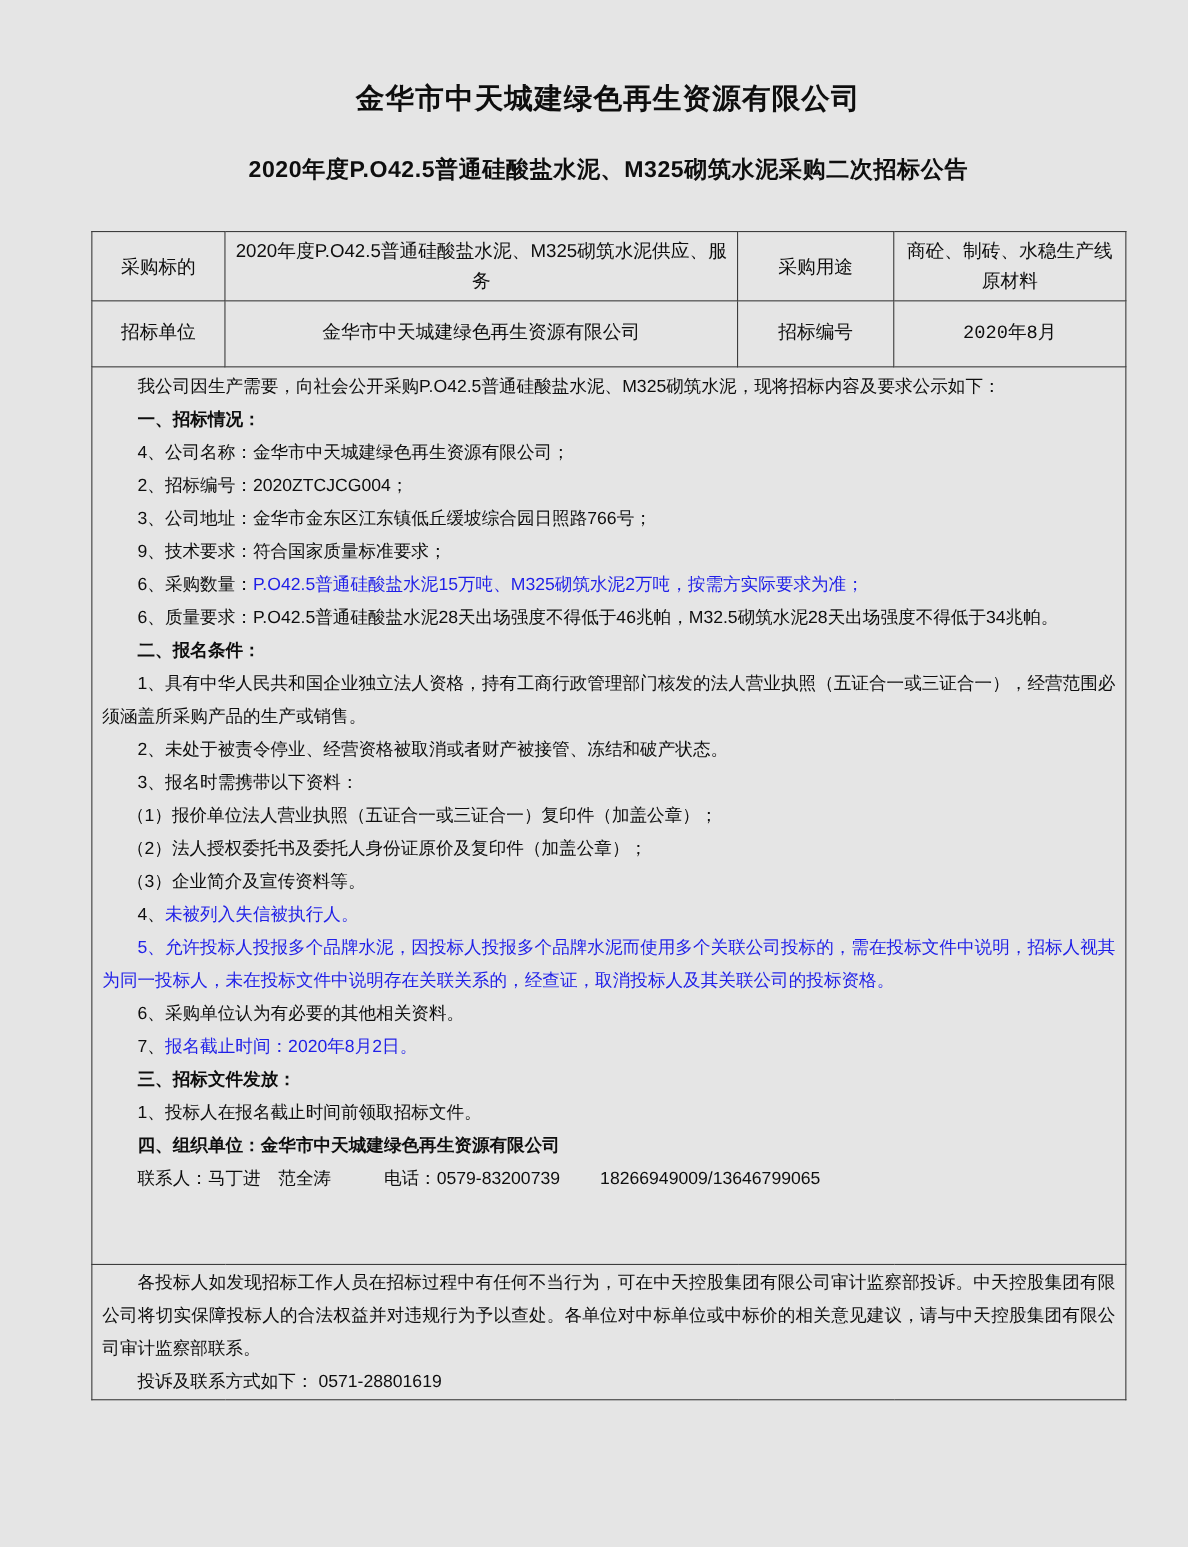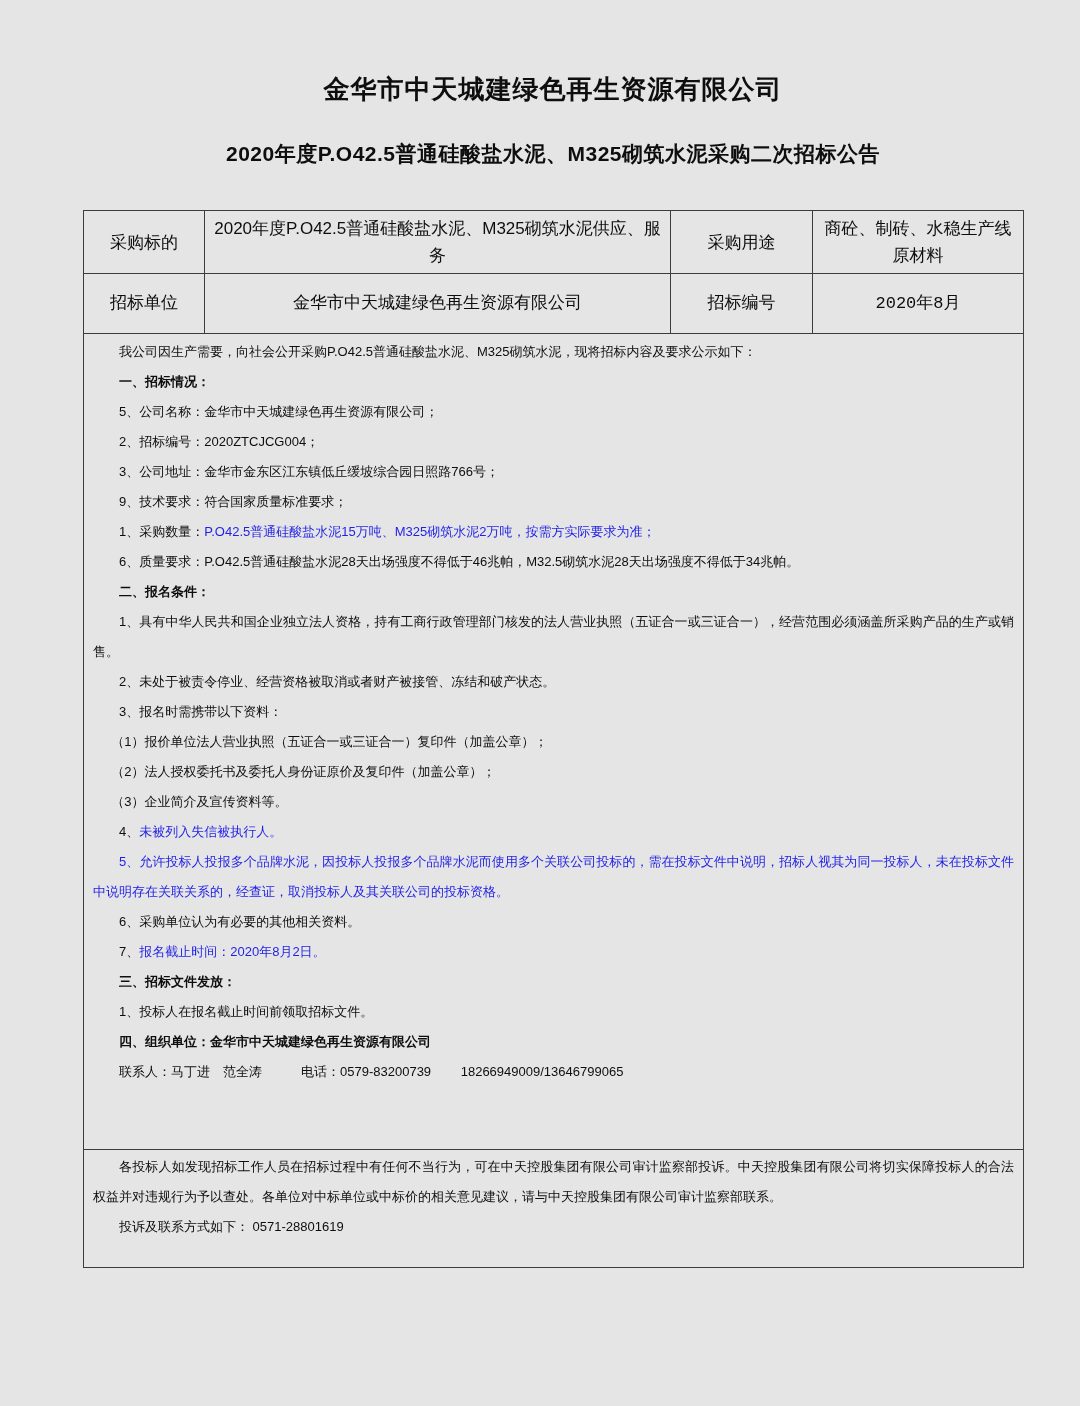--- a/index.html
+++ b/index.html
@@ -70,21 +70,21 @@
     vertical-align:top;
     padding:3px 9px 0 9px;
   }
   td.footcell{
     height:118px;
     vertical-align:top;
     padding:2px 9px 0 9px;
   }
   .p{
     margin:0;
-    font-size:13px;
+    font-size:16px;
     line-height:30px;
     text-align:justify;
     text-indent:2em;
   }
   .p.paren{text-indent:1.4em;}
   .p.bold{font-weight:bold;}
   .p.pre{white-space:pre-wrap;}
   .blue{color:var(--blue);}
 </style>
 </head>
@@ -115,25 +115,25 @@
         <td class="hdr">招标单位</td>
         <td class="hdr">金华市中天城建绿色再生资源有限公司</td>
         <td class="hdr">招标编号</td>
         <td class="hdr">2020年8月</td>
       </tr>
 
       <tr>
         <td class="bodycell" colspan="4">
           <p class="p">我公司因生产需要，向社会公开采购P.O42.5普通硅酸盐水泥、M325砌筑水泥，现将招标内容及要求公示如下：</p>
           <p class="p bold">一、招标情况：</p>
-          <p class="p">5、公司名称：金华市中天城建绿色再生资源有限公司；</p>
+          <p class="p">4、公司名称：金华市中天城建绿色再生资源有限公司；</p>
           <p class="p">2、招标编号：2020ZTCJCG004；</p>
           <p class="p">3、公司地址：金华市金东区江东镇低丘缓坡综合园日照路766号；</p>
           <p class="p">9、技术要求：符合国家质量标准要求；</p>
-          <p class="p"><span>1、采购数量：</span><span class="blue">P.O42.5普通硅酸盐水泥15万吨、M325砌筑水泥2万吨，按需方实际要求为准；</span></p>
+          <p class="p"><span>6、采购数量：</span><span class="blue">P.O42.5普通硅酸盐水泥15万吨、M325砌筑水泥2万吨，按需方实际要求为准；</span></p>
           <p class="p">6、质量要求：P.O42.5普通硅酸盐水泥28天出场强度不得低于46兆帕，M32.5砌筑水泥28天出场强度不得低于34兆帕。</p>
           <p class="p bold">二、报名条件：</p>
           <p class="p">1、具有中华人民共和国企业独立法人资格，持有工商行政管理部门核发的法人营业执照（五证合一或三证合一），经营范围必须涵盖所采购产品的生产或销售。</p>
           <p class="p">2、未处于被责令停业、经营资格被取消或者财产被接管、冻结和破产状态。</p>
           <p class="p">3、报名时需携带以下资料：</p>
           <p class="p paren">（1）报价单位法人营业执照（五证合一或三证合一）复印件（加盖公章）；</p>
           <p class="p paren">（2）法人授权委托书及委托人身份证原价及复印件（加盖公章）；</p>
           <p class="p paren">（3）企业简介及宣传资料等。</p>
           <p class="p"><span>4、</span><span class="blue">未被列入失信被执行人。</span></p>
           <p class="p blue">5、允许投标人投报多个品牌水泥，因投标人投报多个品牌水泥而使用多个关联公司投标的，需在投标文件中说明，招标人视其为同一投标人，未在投标文件中说明存在关联关系的，经查证，取消投标人及其关联公司的投标资格。</p>

